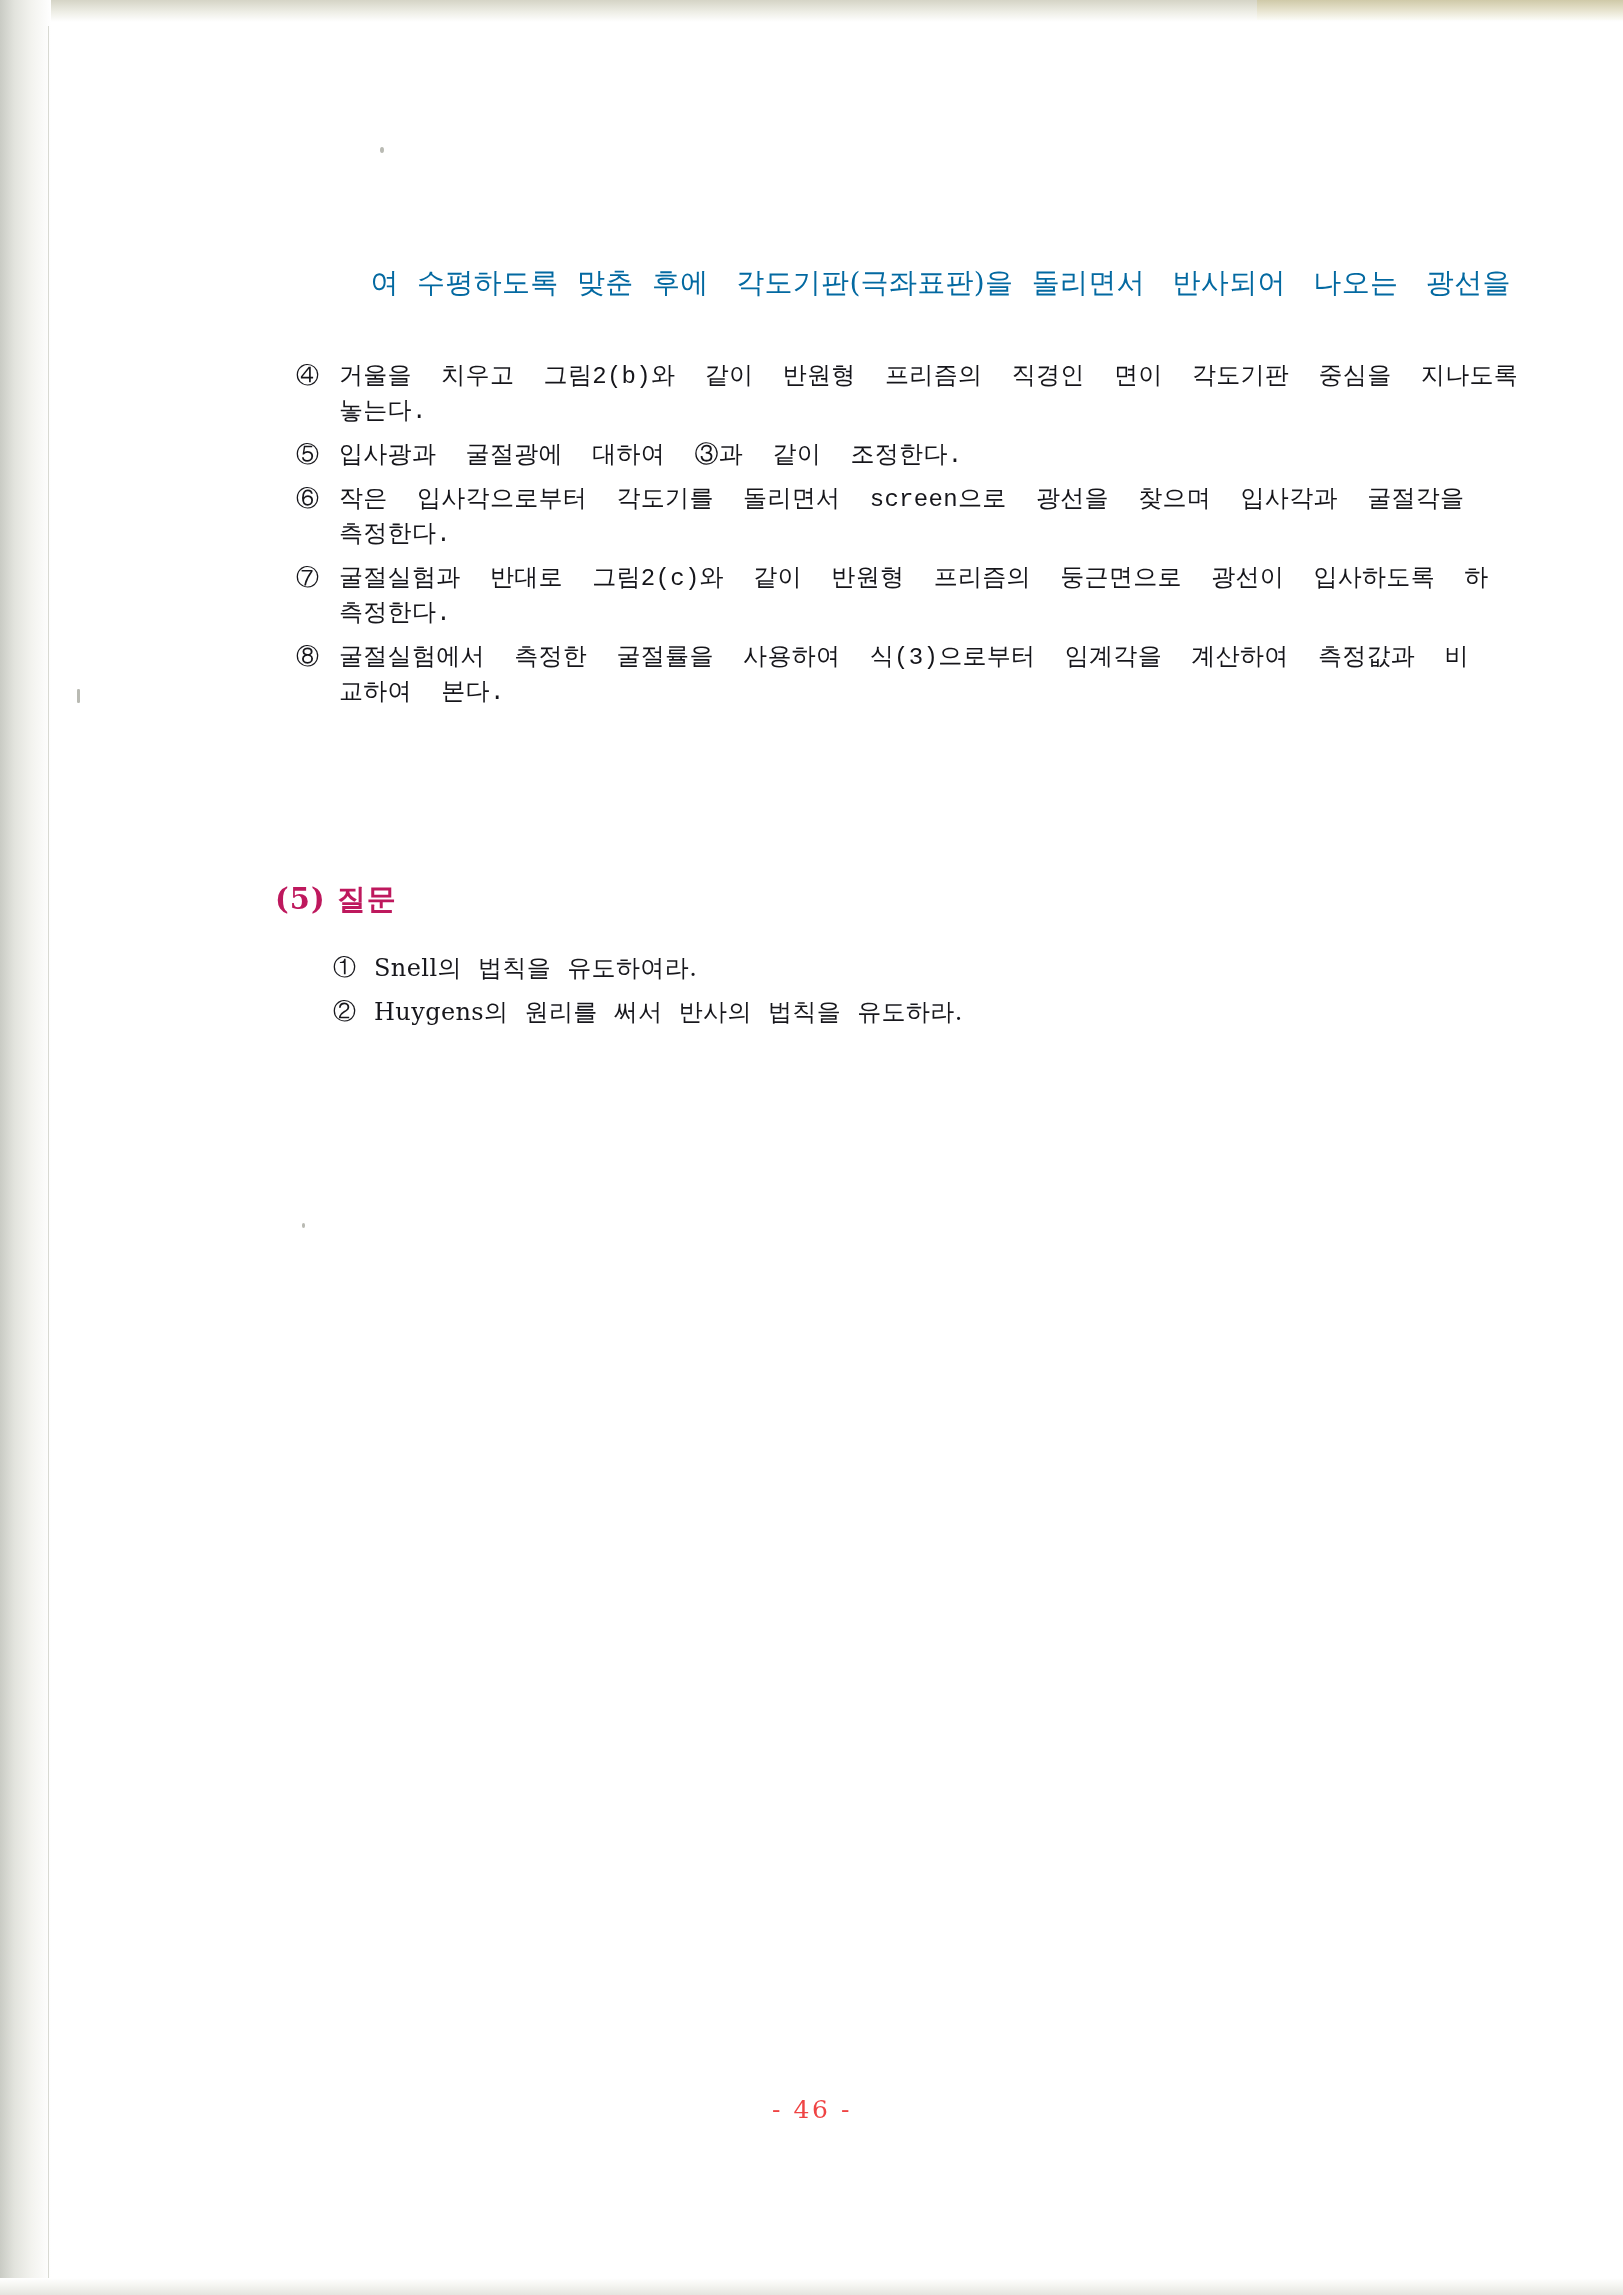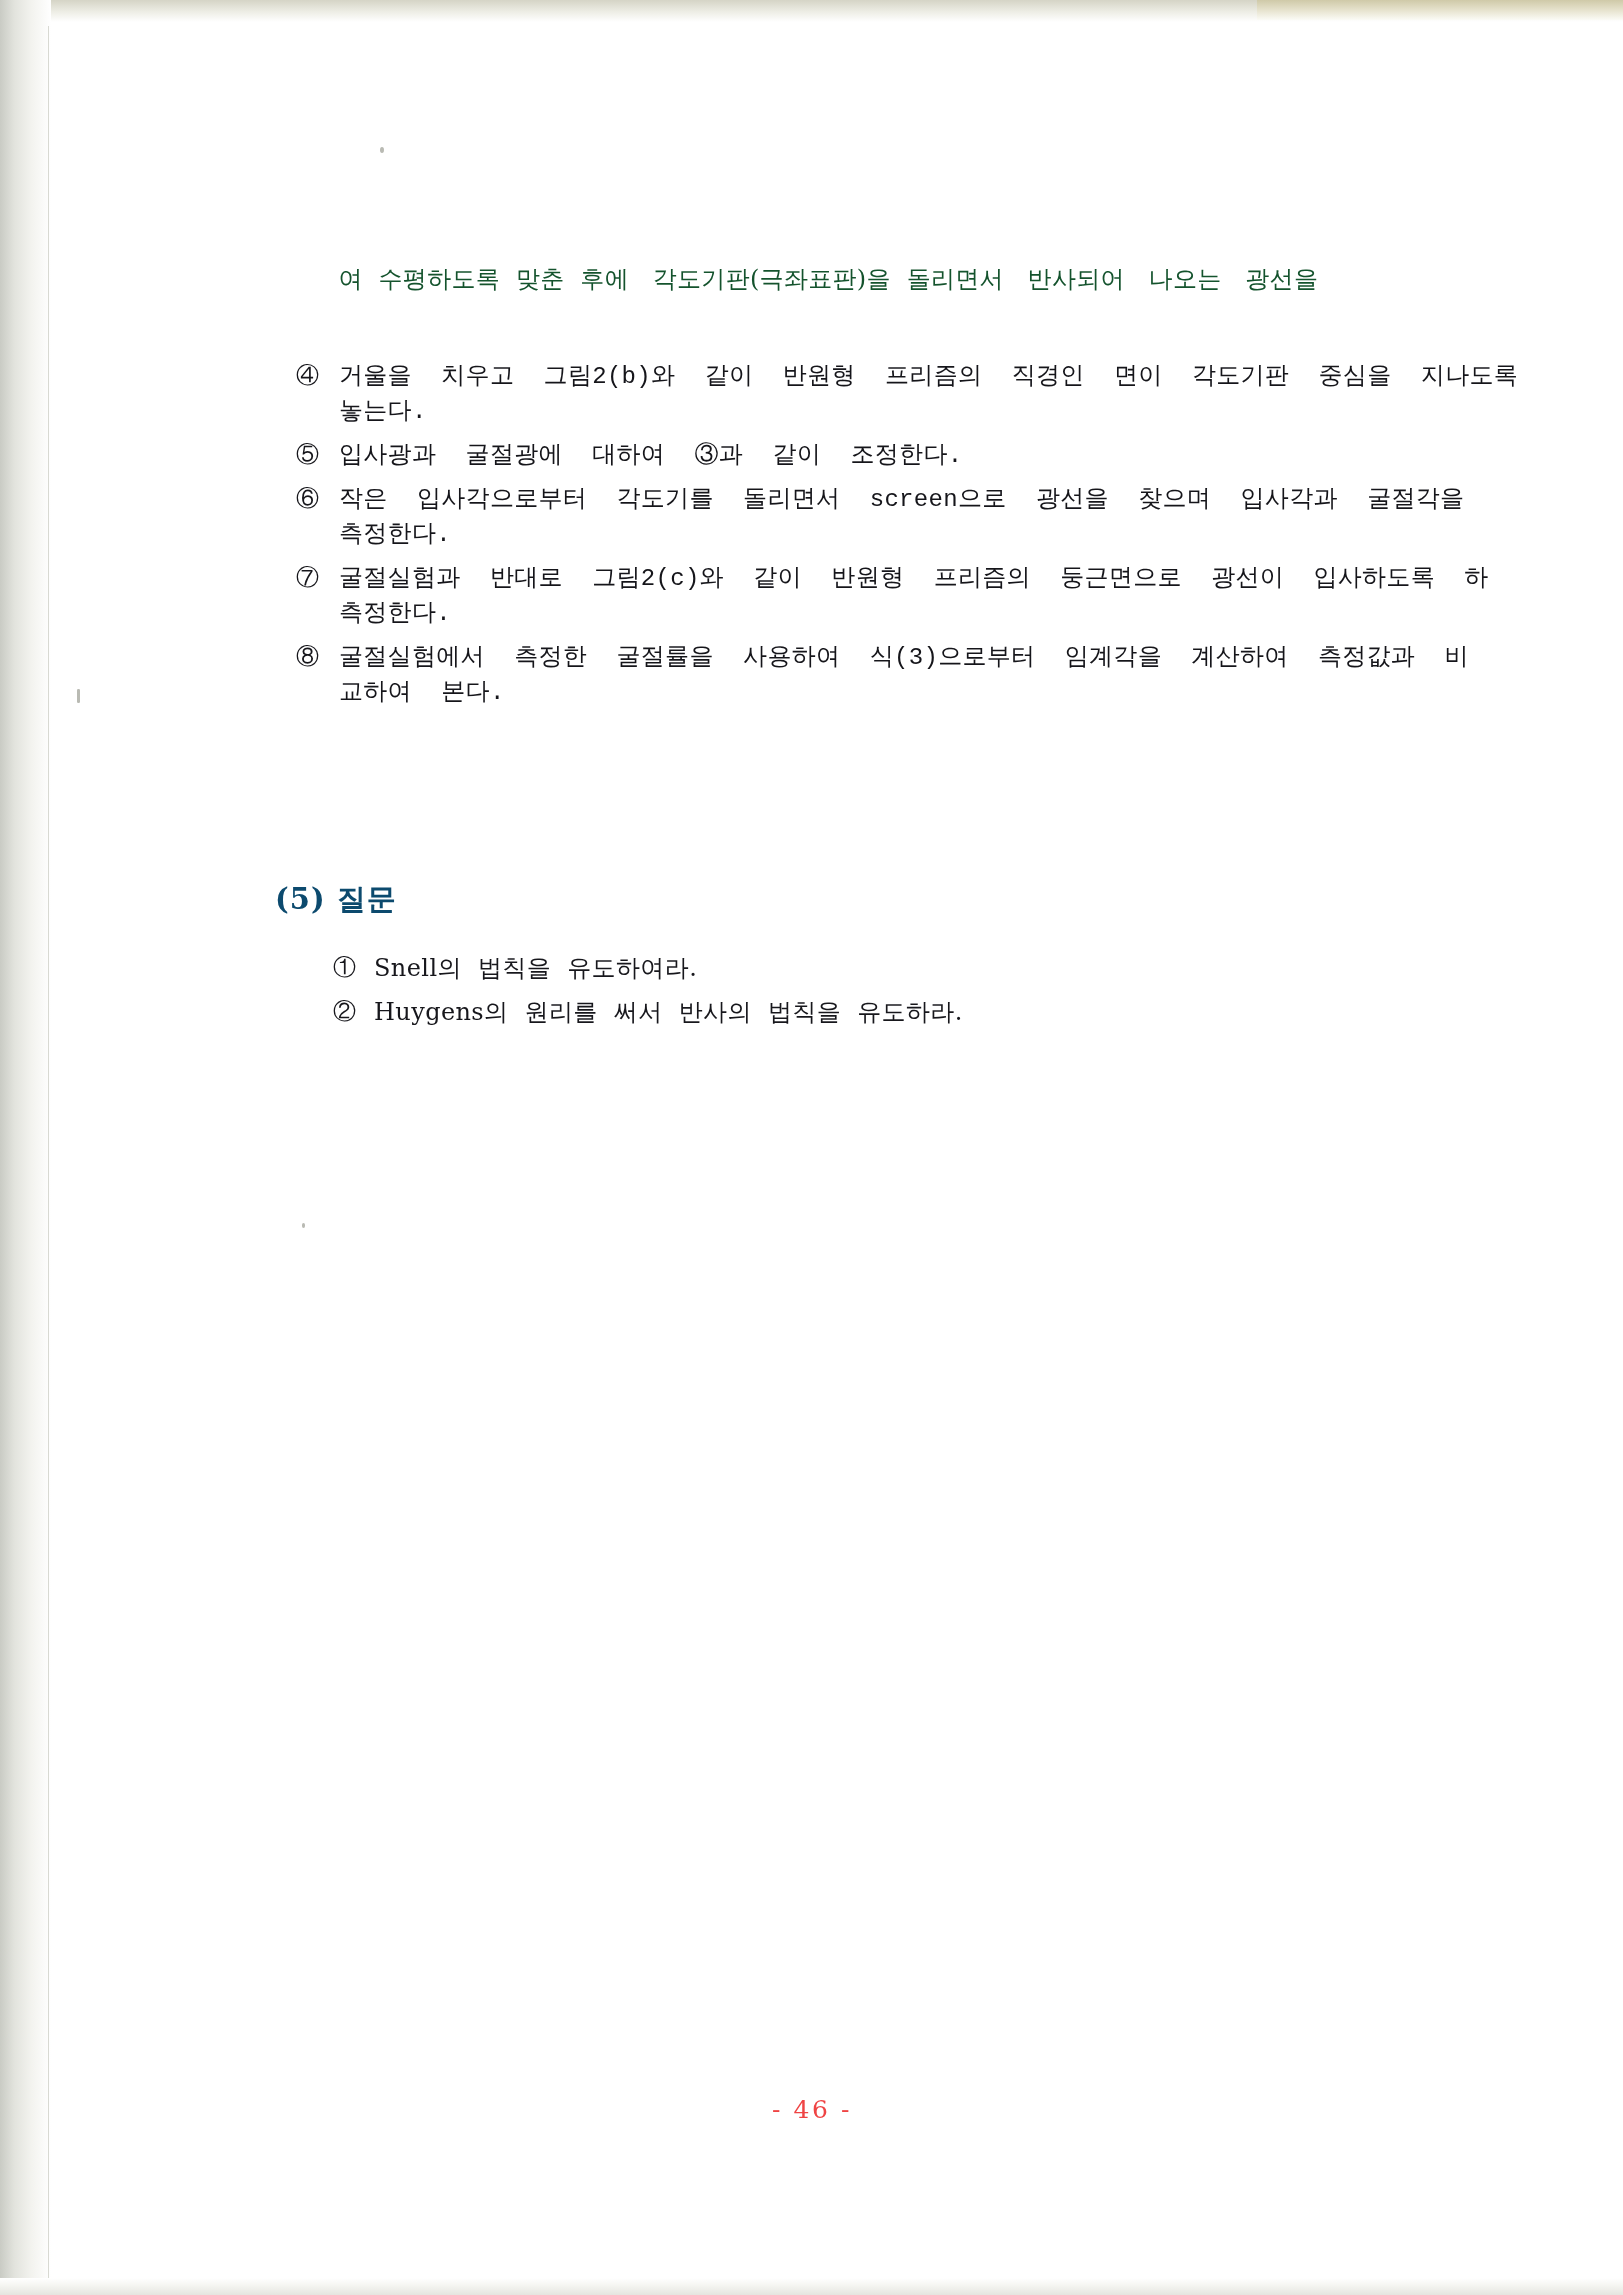--- a/index.html
+++ b/index.html
@@ -58,26 +58,26 @@
 
   
   .content {
     position: absolute;
     left: 0; top: 0;
     width: 1624px;
   }
 
   .para-cont {
     position: absolute;
-    left: 324px;
+    left: 356px;
     top: 262px;
     width: 1113px;
-    font-size: 24px;
+    font-size: 28px;
     line-height: 1.47;
-    color: #14532d;
+    color: #0369a1;
     letter-spacing: 0.3px;
     text-align: justify;
   }
   .para-cont .ln {
     display: block;
     white-space: pre;
   }
   .para-cont .ln.first { text-indent: 14.4px; }
 
   .numbered {
@@ -115,21 +115,21 @@
   }
   .sci { font-style: italic; }
   .sub { font-size: 0.62em; vertical-align: -0.28em; font-style: italic; }
 
   .section-heading {
     position: absolute;
     left: 275px;
     top: 880px;
     font-size: 29px;
     font-weight: 600;
-    color: #0c4a6e;
+    color: #be185d;
     letter-spacing: 1px;
   }
 
   .q-list {
     position: absolute;
     left: 333px;
     top: 949px;
     width: 1047px;
   }
   .q-item {

